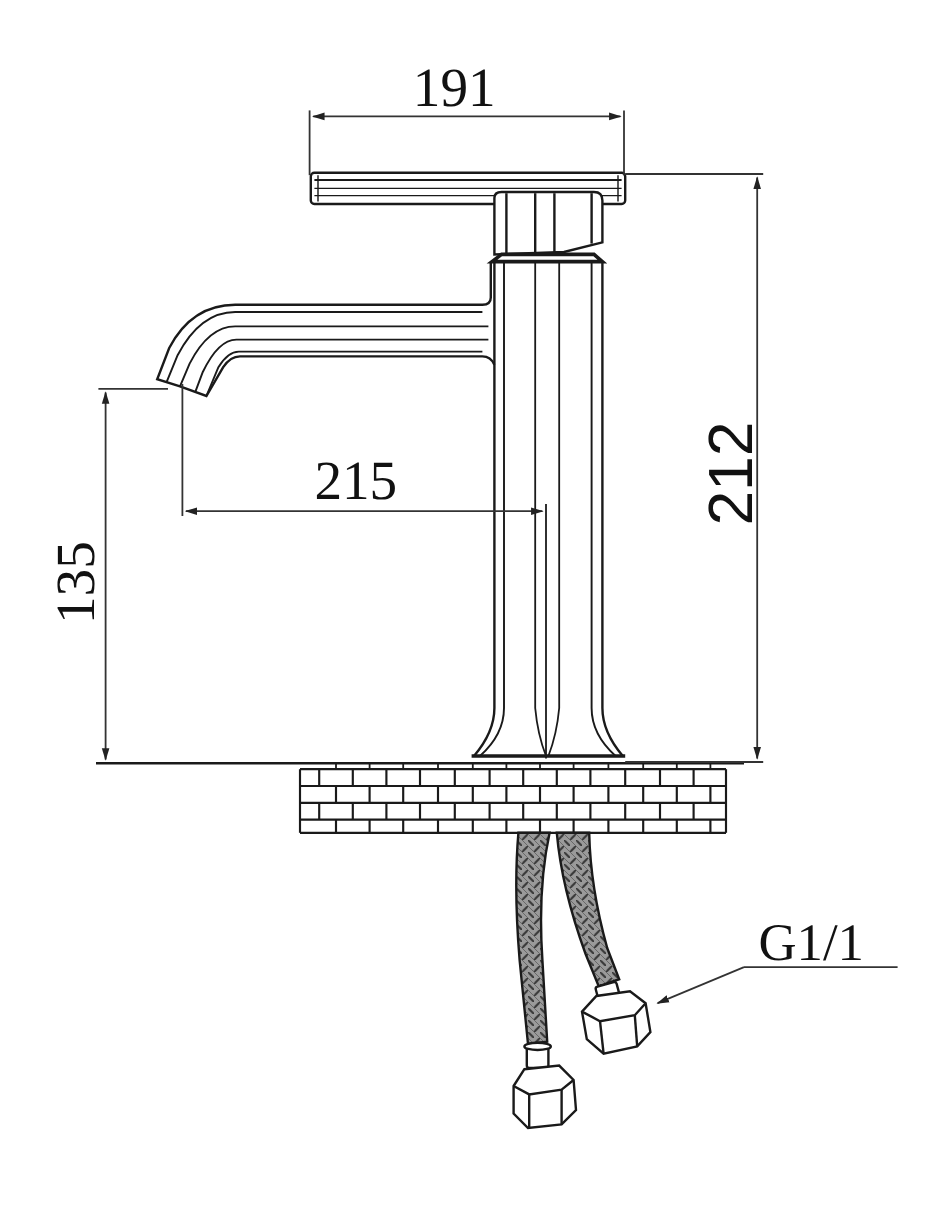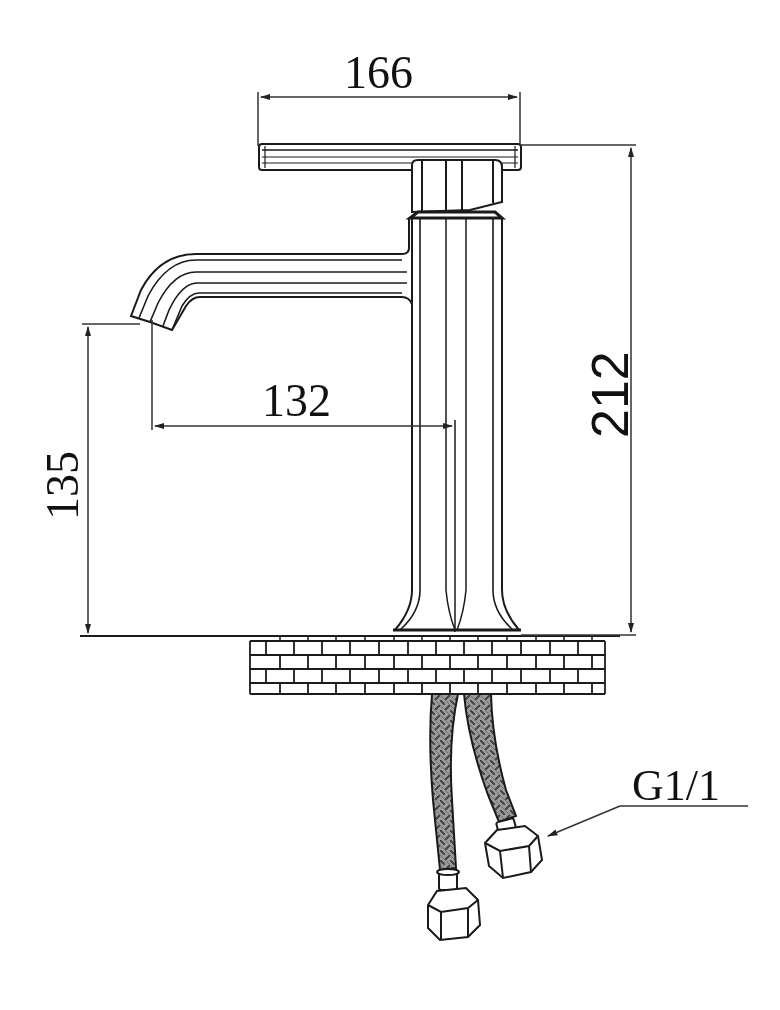--- a/index.html
+++ b/index.html
@@ -182,17 +182,17 @@
     <line x1="88" y1="327" x2="88" y2="633" marker-start="url(#arr)" marker-end="url(#arr)"></line>
 
     <line x1="152" y1="320" x2="152" y2="430"></line>
     <line x1="155" y1="426" x2="452" y2="426" marker-start="url(#arr)" marker-end="url(#arr)"></line>
 
     <line x1="620" y1="806" x2="748" y2="806"></line>
     <line x1="620" y1="806" x2="548" y2="836" marker-end="url(#arr)"></line>
   </g>
 </svg>
 
-<div id="lbl-113" class="dim-label serif">166</div>
-<div id="lbl-132" class="dim-label serif">132</div>
+<div id="lbl-113" class="dim-label serif">191</div>
+<div id="lbl-132" class="dim-label serif">215</div>
 <div id="lbl-135" class="dim-label serif">135</div>
 <div id="lbl-212" class="dim-label sans">212</div>
 <div id="lbl-g12" class="dim-label serif">G1/1</div>
 
 </body></html>

